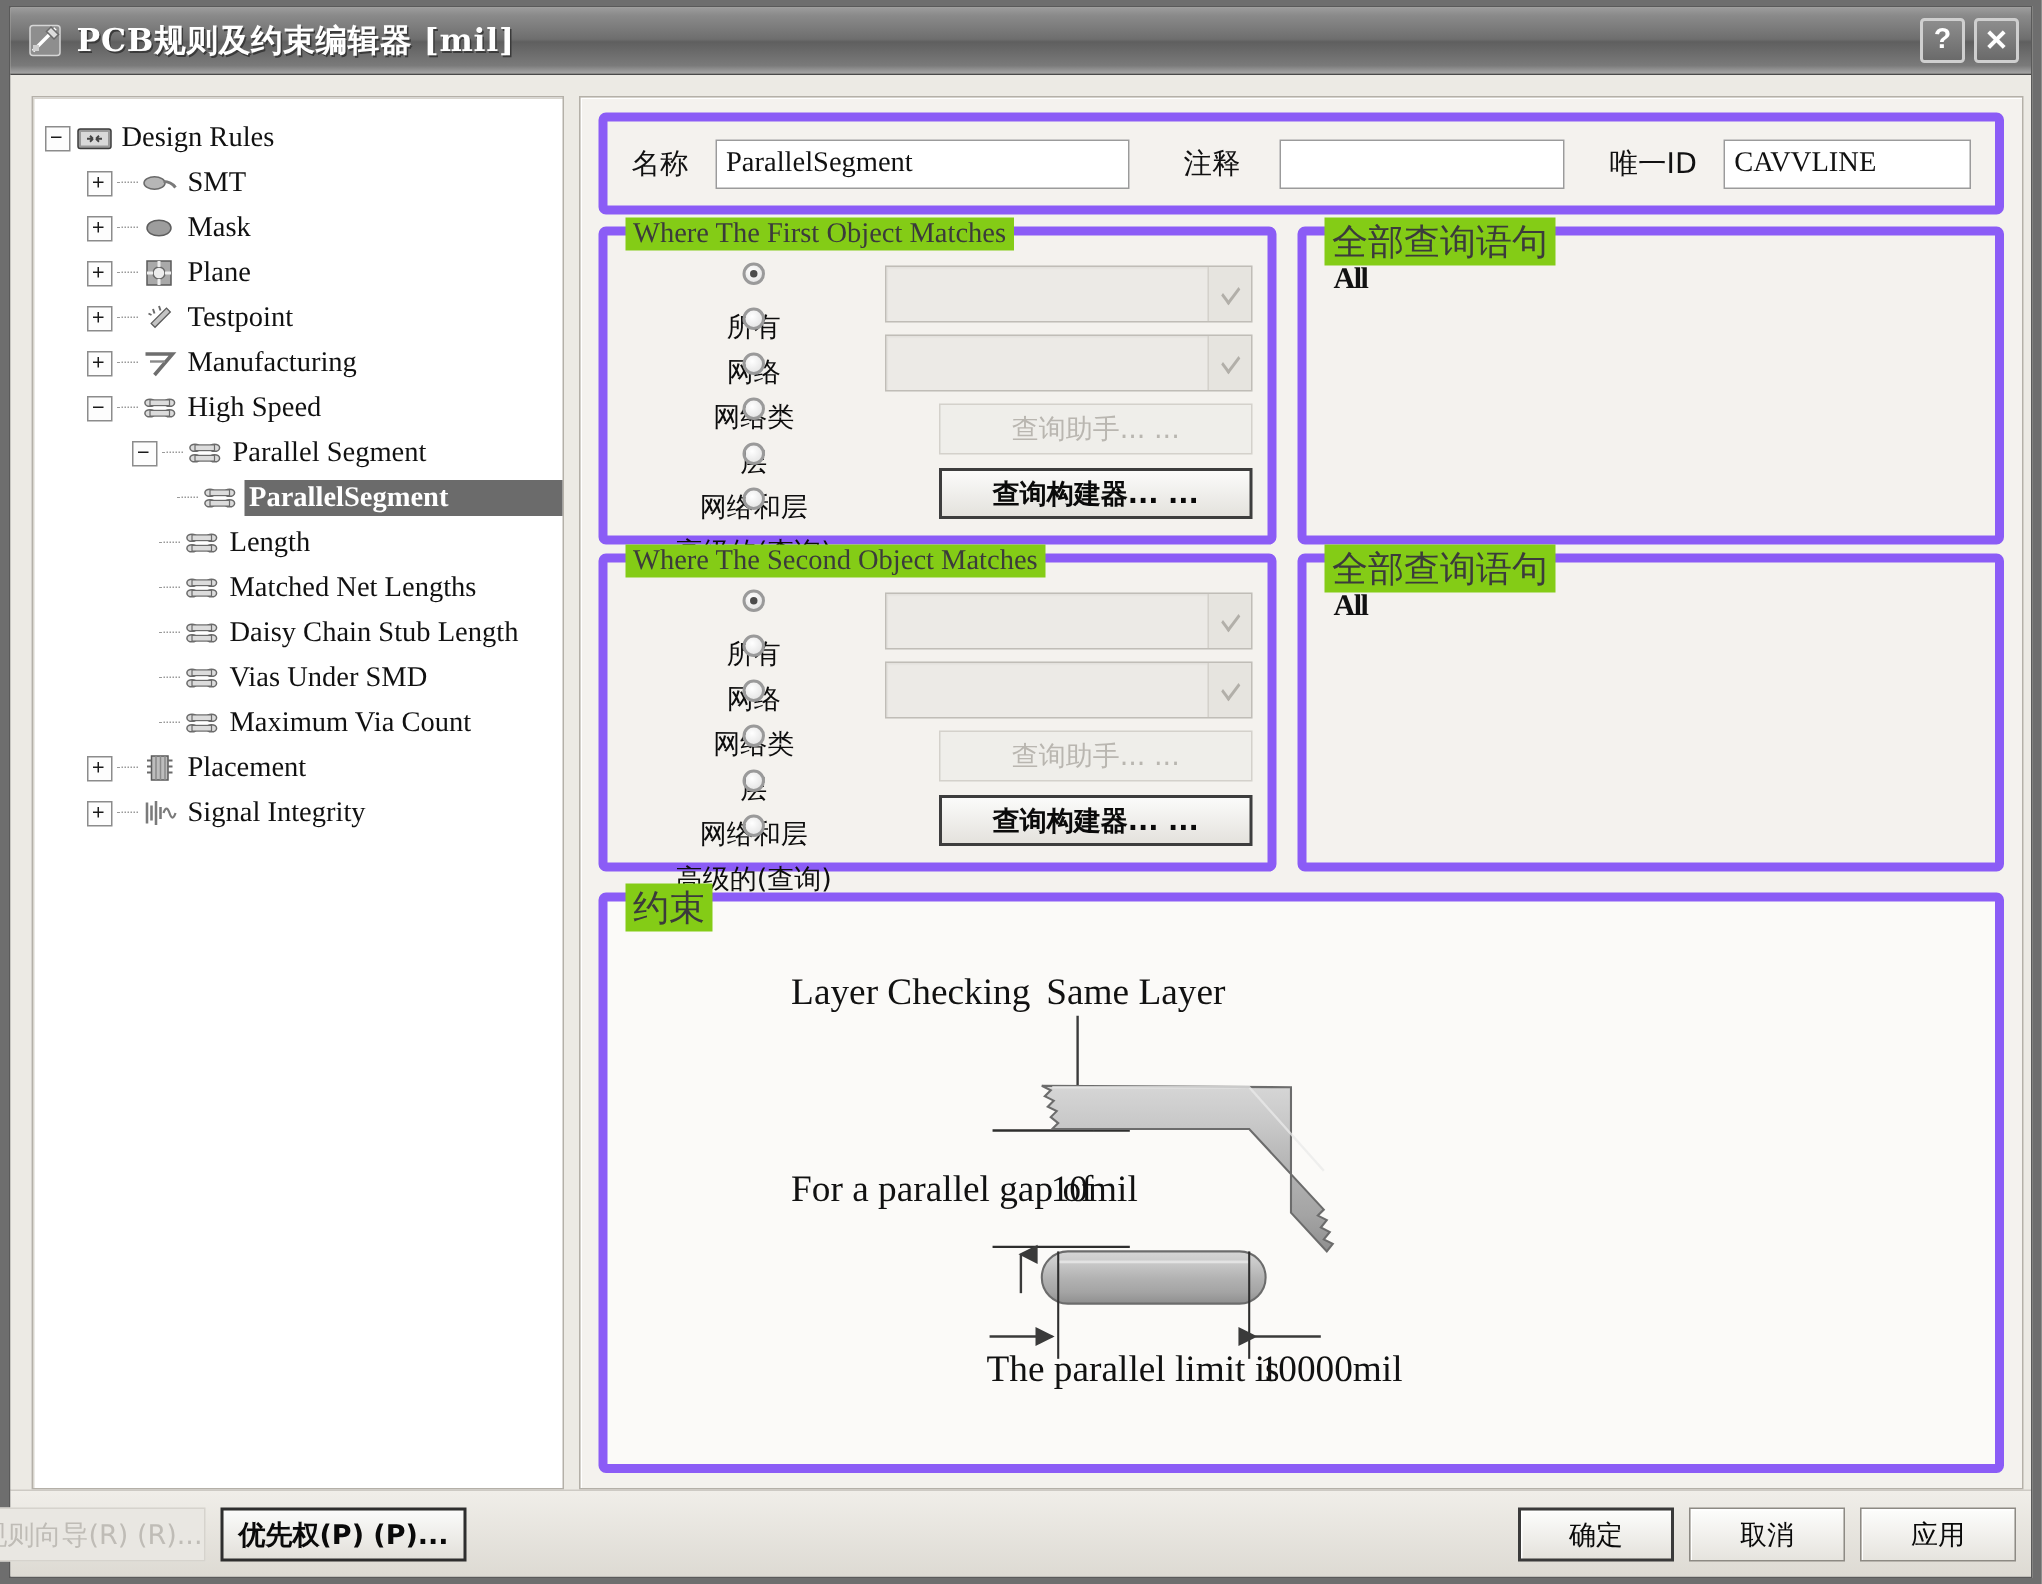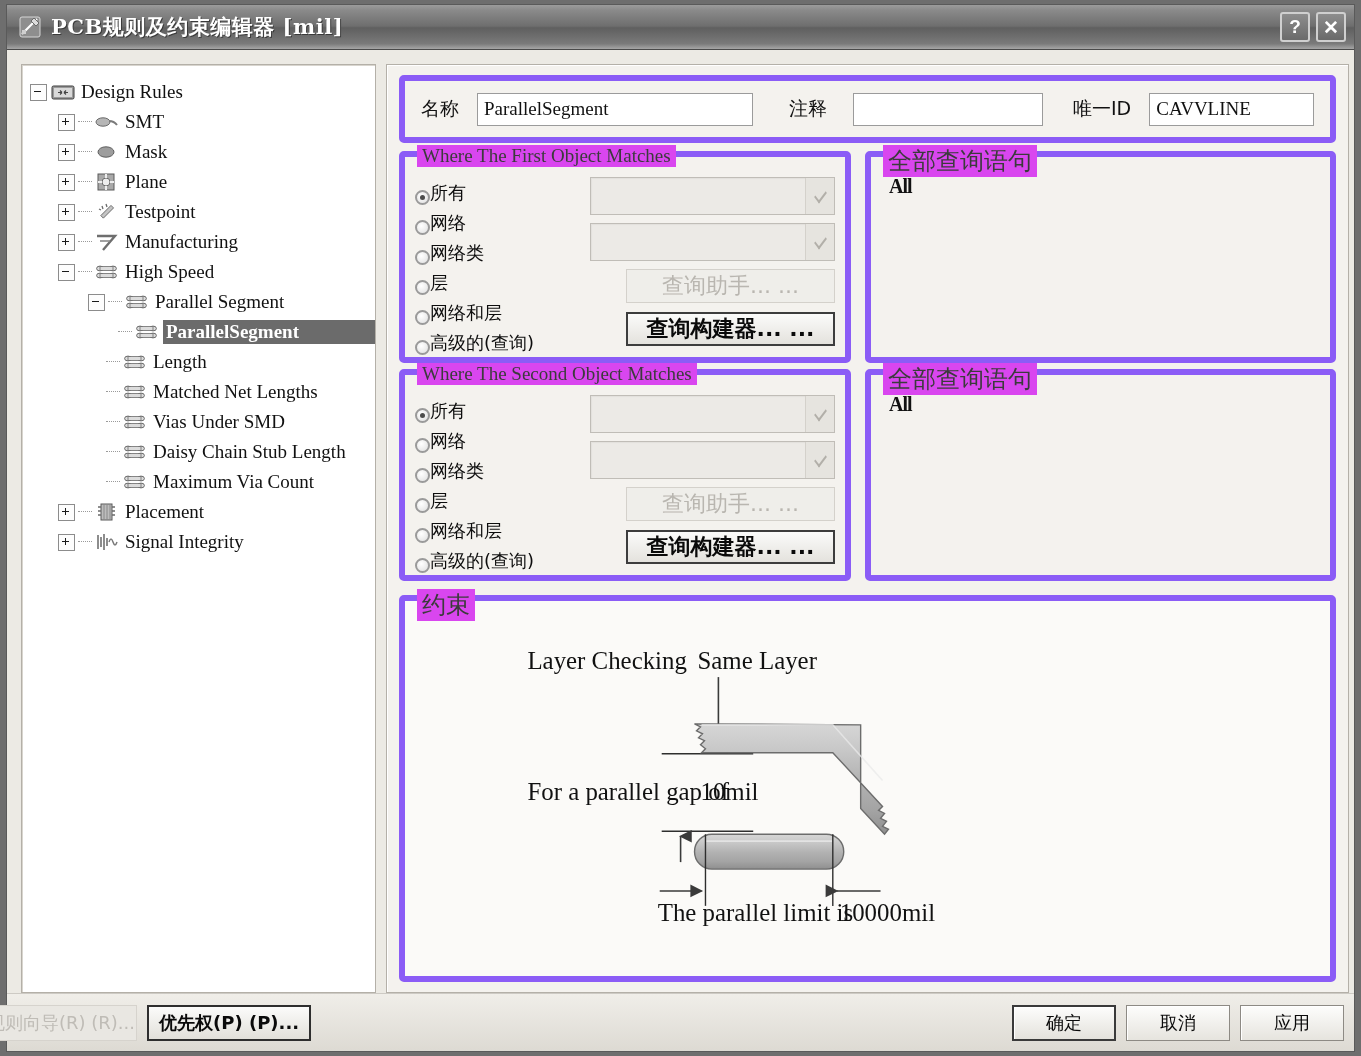--- a/index.html
+++ b/index.html
@@ -139,21 +139,21 @@
   .gbox {
     border: 6px solid #8b5cf6;
     border-radius: 5px;
     position: relative;
     background: #f4f2ee;
     box-sizing: border-box;
   }
   .gtitle {
     position: absolute;
     top: -12px; left: 12px;
-    background: #d946ef;
+    background: #84cc16;
     padding: 0 5px;
     font-size: 19px;
     color: #3b3b3b;
     white-space: nowrap;
   }
   .gtitle.cn { font-family: "DejaVu Sans", "Liberation Sans", sans-serif; font-size: 24px; }
 
   
   .hdr-box { height: 68px; margin-bottom: 2px; }
   .hdr-inner {
@@ -178,23 +178,24 @@
   }
 
   
   .match-row { display: flex; gap: 14px; }
   .match-left { width: 452px; flex: 0 0 auto; }
   .match-right { flex: 1; }
   .mbox { height: 212px; padding: 16px 10px 8px 10px; }
   .mbox-inner { display: flex; height: 100%; }
   .radios { width: 175px; flex: 0 0 auto; padding-top: 2px; }
   .radio-line {
-    display: flex; align-items: flex-end;
-    height: 30px; gap: 0;
+    display: flex; align-items: center;
+    height: 30px; gap: 16px;
     cursor: pointer;
+    flex-direction: column;
   }
   .radio {
     width: 15px; height: 15px; border-radius: 50%;
     border: 2px solid #9a9a9a;
     background: radial-gradient(circle at 40% 35%, #ffffff, #e8e8e8 70%, #d6d6d6);
     box-sizing: border-box;
     position: relative;
     flex: 0 0 auto;
   }
   .radio.on::after {
@@ -227,21 +228,21 @@
     width: 11px; height: 6px;
     border-left: 2px solid #b2afa9;
     border-bottom: 2px solid #b2afa9;
     transform: rotate(-45deg) skew(-8deg,-8deg);
     margin-bottom: 3px;
   }
   .btn {
     height: 34px;
     display: flex; align-items: center; justify-content: center;
     font-family: "DejaVu Sans", "Liberation Sans", sans-serif;
-    font-size: 22px;
+    font-size: 18px;
     box-sizing: border-box;
     cursor: pointer;
   }
   .btn.disabled {
     border: 1px solid #d4d1cb;
     background: #efeeea;
     color: #b9b6b0;
   }
   .btn.strong {
     border: 2px solid #3d3d3d;
@@ -502,37 +503,37 @@
         <span class="ticon">
           <svg width="26" height="20" viewBox="0 0 26 20">
             <ellipse cx="6" cy="6.5" rx="3.4" ry="2.4" fill="#dcdcdc" stroke="#6a6a6a"></ellipse>
             <ellipse cx="19" cy="6.5" rx="3.4" ry="2.4" fill="#dcdcdc" stroke="#6a6a6a"></ellipse>
             <rect x="6" y="4.6" width="13" height="3.8" fill="#dcdcdc" stroke="#6a6a6a" stroke-width=".8"></rect>
             <ellipse cx="6" cy="13.5" rx="3.4" ry="2.4" fill="#dcdcdc" stroke="#6a6a6a"></ellipse>
             <ellipse cx="19" cy="13.5" rx="3.4" ry="2.4" fill="#dcdcdc" stroke="#6a6a6a"></ellipse>
             <rect x="6" y="11.6" width="13" height="3.8" fill="#dcdcdc" stroke="#6a6a6a" stroke-width=".8"></rect>
           </svg>
         </span>
-        <span class="lbl">Vias Under SMD</span>
+        <span class="lbl">Daisy Chain Stub Length</span>
       </div>
 
       <div class="tnode" style="padding-left:58px">
         <div class="expander-spacer"></div>
         <div class="dots"></div>
         <span class="ticon">
           <svg width="26" height="20" viewBox="0 0 26 20">
             <ellipse cx="6" cy="6.5" rx="3.4" ry="2.4" fill="#dcdcdc" stroke="#6a6a6a"></ellipse>
             <ellipse cx="19" cy="6.5" rx="3.4" ry="2.4" fill="#dcdcdc" stroke="#6a6a6a"></ellipse>
             <rect x="6" y="4.6" width="13" height="3.8" fill="#dcdcdc" stroke="#6a6a6a" stroke-width=".8"></rect>
             <ellipse cx="6" cy="13.5" rx="3.4" ry="2.4" fill="#dcdcdc" stroke="#6a6a6a"></ellipse>
             <ellipse cx="19" cy="13.5" rx="3.4" ry="2.4" fill="#dcdcdc" stroke="#6a6a6a"></ellipse>
             <rect x="6" y="11.6" width="13" height="3.8" fill="#dcdcdc" stroke="#6a6a6a" stroke-width=".8"></rect>
           </svg>
         </span>
-        <span class="lbl">Daisy Chain Stub Length</span>
+        <span class="lbl">Vias Under SMD</span>
       </div>
 
       <div class="tnode" style="padding-left:58px">
         <div class="expander-spacer"></div>
         <div class="dots"></div>
         <span class="ticon">
           <svg width="26" height="20" viewBox="0 0 26 20">
             <ellipse cx="6" cy="6.5" rx="3.4" ry="2.4" fill="#dcdcdc" stroke="#6a6a6a"></ellipse>
             <ellipse cx="19" cy="6.5" rx="3.4" ry="2.4" fill="#dcdcdc" stroke="#6a6a6a"></ellipse>
             <rect x="6" y="4.6" width="13" height="3.8" fill="#dcdcdc" stroke="#6a6a6a" stroke-width=".8"></rect>

